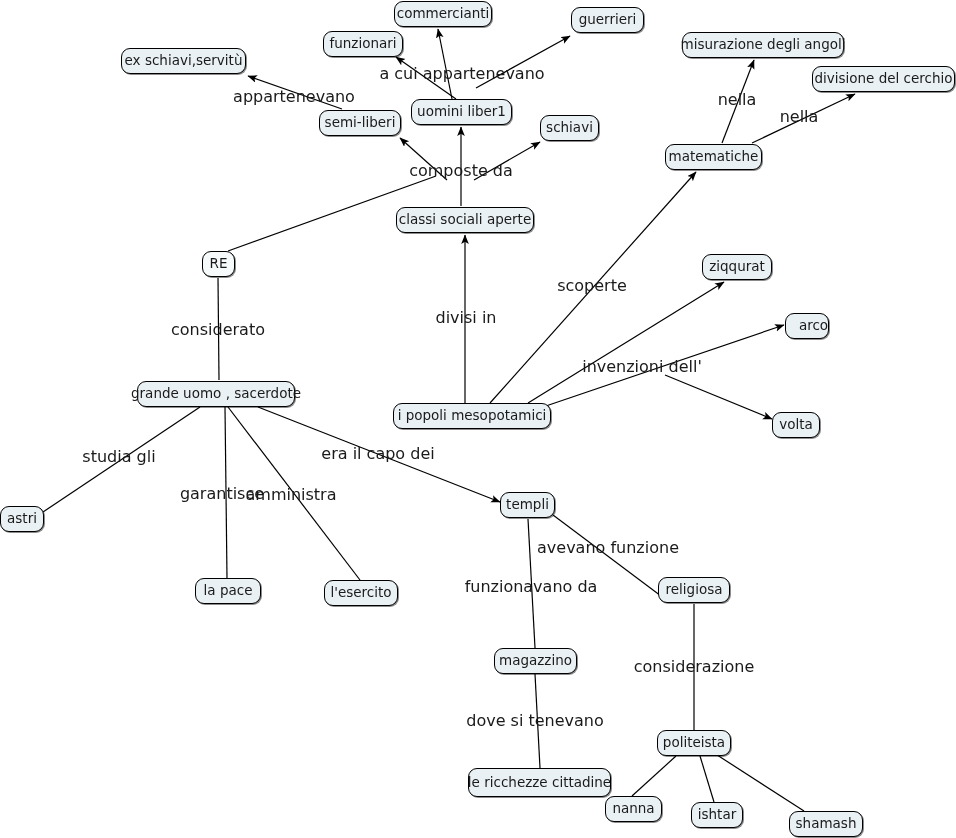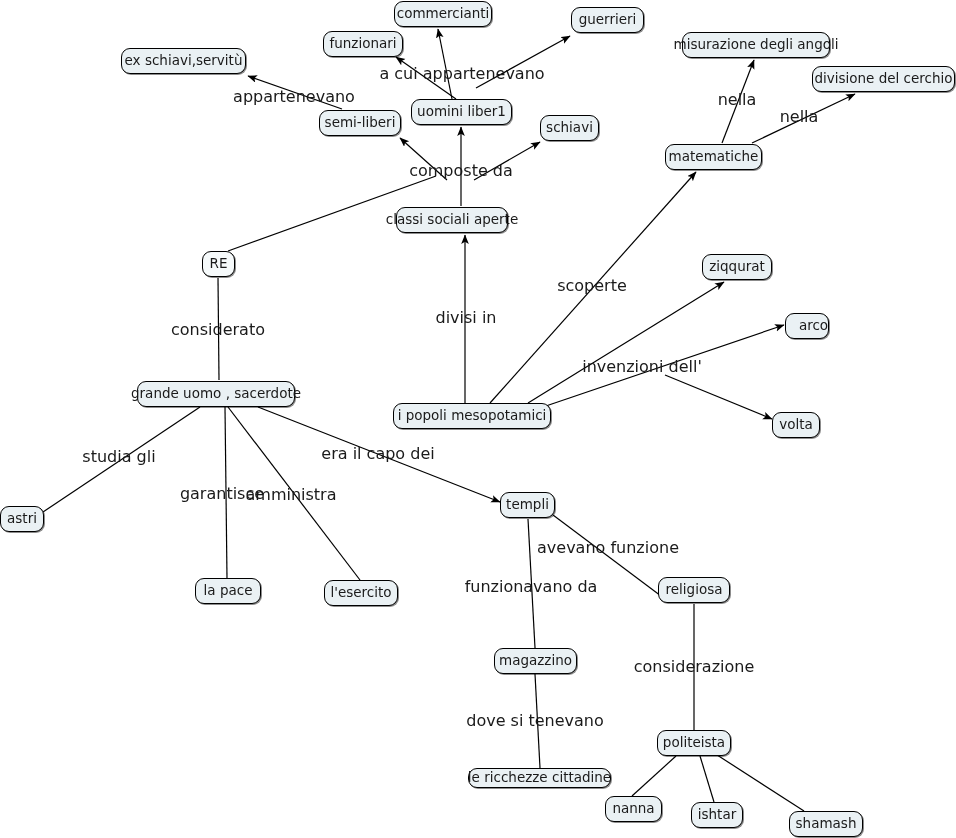--- a/index.html
+++ b/index.html
@@ -94,42 +94,42 @@
         <line x1="694" y1="604" x2="694" y2="730" stroke="#000000" stroke-width="1.2"></line>
         <line x1="676" y1="756" x2="632" y2="796" stroke="#000000" stroke-width="1.2"></line>
         <line x1="700" y1="756" x2="714" y2="802" stroke="#000000" stroke-width="1.2"></line>
         <line x1="714" y1="753" x2="804" y2="811" stroke="#000000" stroke-width="1.2"></line>
       </g>
   </svg>
   <div id="node-layer">
       <div class="node" style="left: 394px; top: 1px; width: 98px; height: 26px;">commercianti</div>
       <div class="node" style="left: 571px; top: 7px; width: 73px; height: 26px;">guerrieri</div>
       <div class="node" style="left: 323px; top: 31px; width: 80px; height: 26px;">funzionari</div>
-      <div class="node" style="left: 682px; top: 32px; width: 148px; height: 26px;">misurazione degli angoli</div>
+      <div class="node" style="left: 682px; top: 32px; width: 162px; height: 26px;">misurazione degli angoli</div>
       <div class="node" style="left: 121px; top: 48px; width: 125px; height: 26px;">ex schiavi,servitù</div>
       <div class="node" style="left: 812px; top: 66px; width: 143px; height: 26px;">divisione del cerchio</div>
       <div class="node" style="left: 411px; top: 99px; width: 101px; height: 26px;">uomini liber1</div>
       <div class="node" style="left: 319px; top: 110px; width: 82px; height: 26px;">semi-liberi</div>
       <div class="node" style="left: 540px; top: 115px; width: 59px; height: 26px;">schiavi</div>
       <div class="node" style="left: 665px; top: 144px; width: 97px; height: 26px;">matematiche</div>
-      <div class="node" style="left: 396px; top: 207px; width: 112px; height: 26px;">classi sociali aperte</div>
+      <div class="node" style="left: 396px; top: 207px; width: 138px; height: 26px;">classi sociali aperte</div>
       <div class="node plain" style="left: 202px; top: 251px; width: 33px; height: 26px;">RE</div>
       <div class="node" style="left: 702px; top: 254px; width: 70px; height: 26px;">ziqqurat</div>
       <div class="node" style="left: 785px; top: 313px; width: 44px; height: 26px; padding-left: 22px;">arco</div>
       <div class="node" style="left: 137px; top: 381px; width: 158px; height: 26px;">grande uomo , sacerdote</div>
       <div class="node" style="left: 393px; top: 403px; width: 158px; height: 26px;">i popoli mesopotamici</div>
       <div class="node" style="left: 772px; top: 412px; width: 48px; height: 26px;">volta</div>
       <div class="node" style="left: 500px; top: 492px; width: 55px; height: 26px;">templi</div>
       <div class="node" style="left: 0px; top: 506px; width: 44px; height: 26px;">astri</div>
       <div class="node" style="left: 658px; top: 577px; width: 72px; height: 26px;">religiosa</div>
       <div class="node" style="left: 195px; top: 578px; width: 66px; height: 26px;">la pace</div>
       <div class="node" style="left: 324px; top: 580px; width: 74px; height: 26px;">l'esercito</div>
       <div class="node" style="left: 494px; top: 648px; width: 83px; height: 26px;">magazzino</div>
       <div class="node" style="left: 657px; top: 730px; width: 74px; height: 26px;">politeista</div>
-      <div class="node" style="left: 468px; top: 768px; width: 143px; height: 20px;">le ricchezze cittadine</div>
+      <div class="node" style="left: 468px; top: 768px; width: 143px; height: 29px;">le ricchezze cittadine</div>
       <div class="node" style="left: 605px; top: 796px; width: 57px; height: 26px;">nanna</div>
       <div class="node" style="left: 691px; top: 802px; width: 52px; height: 26px;">ishtar</div>
       <div class="node" style="left: 789px; top: 811px; width: 74px; height: 26px;">shamash</div>
     </div>
   <div id="label-layer">
       <div class="edge-label" style="left: 462px; top: 74px;">a cui appartenevano</div>
       <div class="edge-label" style="left: 294px; top: 97px;">appartenevano</div>
       <div class="edge-label" style="left: 461px; top: 171px;">composte da</div>
       <div class="edge-label" style="left: 466px; top: 318px;">divisi in</div>
       <div class="edge-label" style="left: 592px; top: 286px;">scoperte</div>

